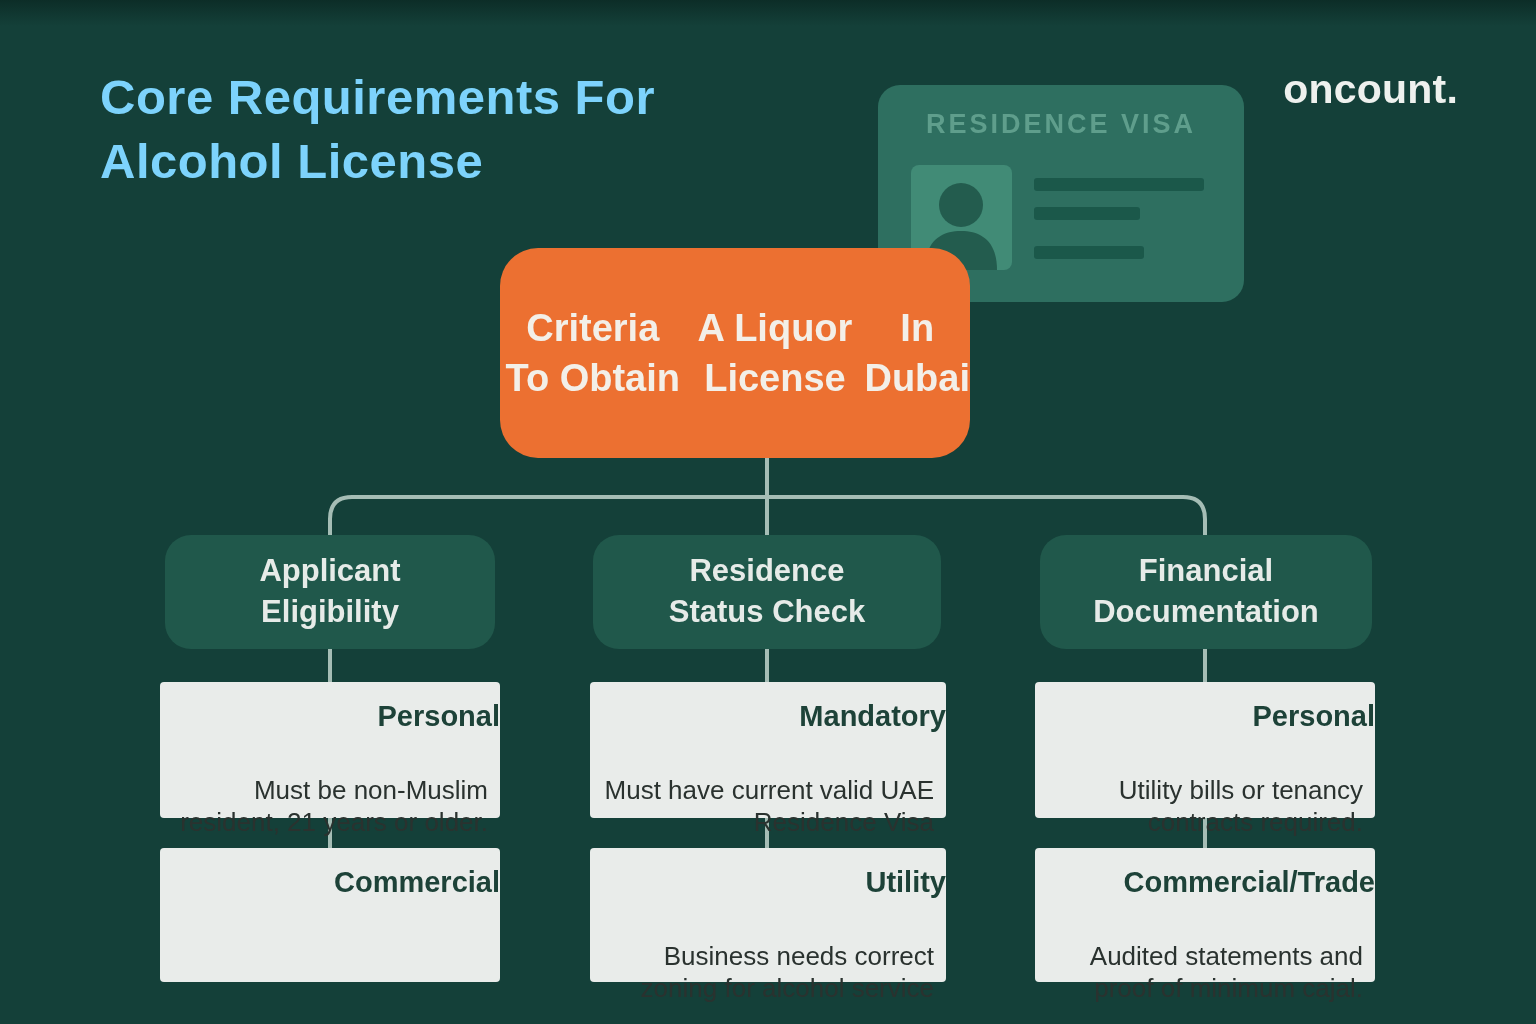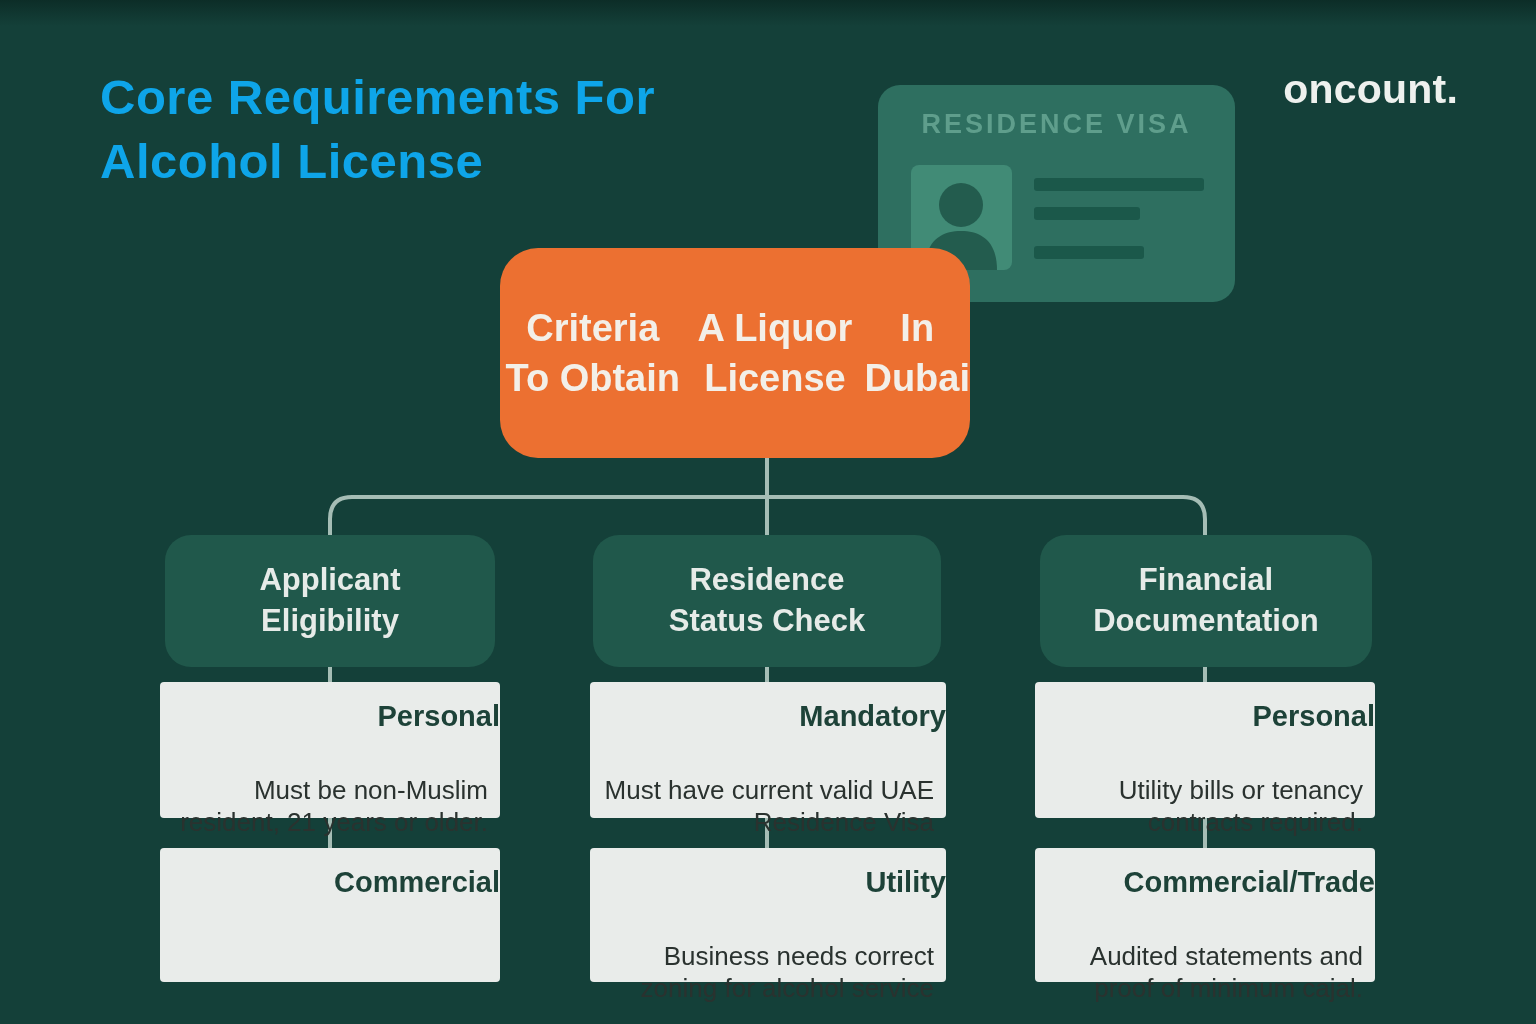--- a/index.html
+++ b/index.html
@@ -18,40 +18,41 @@
     pointer-events: none;
   }
 
   
   .page-title {
     position: absolute;
     left: 100px; top: 66px;
     font-size: 49px;
     font-weight: 700;
     line-height: 1.3;
-    color: #0ea5e9;
+    color: #7dd3fc;
     letter-spacing: 0.5px;
   }
   .brand {
     position: absolute;
     right: 78px; top: 66px;
     font-size: 41px;
     font-weight: 700;
     color: #EEF1EE;
     letter-spacing: 0.2px;
   }
 
   
   .visa-card {
     position: absolute;
     left: 878px; top: 85px;
     width: 357px; height: 217px;
     background: #2E6F60;
     border-radius: 22px;
     z-index: 1;
+    padding-left: 9px;
   }
   .visa-label {
     position: absolute;
     left: 0; right: 0; top: 24px;
     text-align: center;
     font-size: 27px;
     font-weight: 700;
     letter-spacing: 3px;
     color: #5F9E8C;
   }
@@ -103,21 +104,21 @@
     font-size: 38px;
     font-weight: 700;
     line-height: 1.32;
     z-index: 3;
   }
 
   
   .green-node {
     position: absolute;
     top: 535px;
-    height: 132px;
+    height: 114px;
     background: #20584B;
     border-radius: 26px;
     display: flex;
     flex-direction: column;
     align-items: center;
     justify-content: center;
     text-align: center;
     color: #E6EBE8;
     font-size: 31px;
     font-weight: 700;

